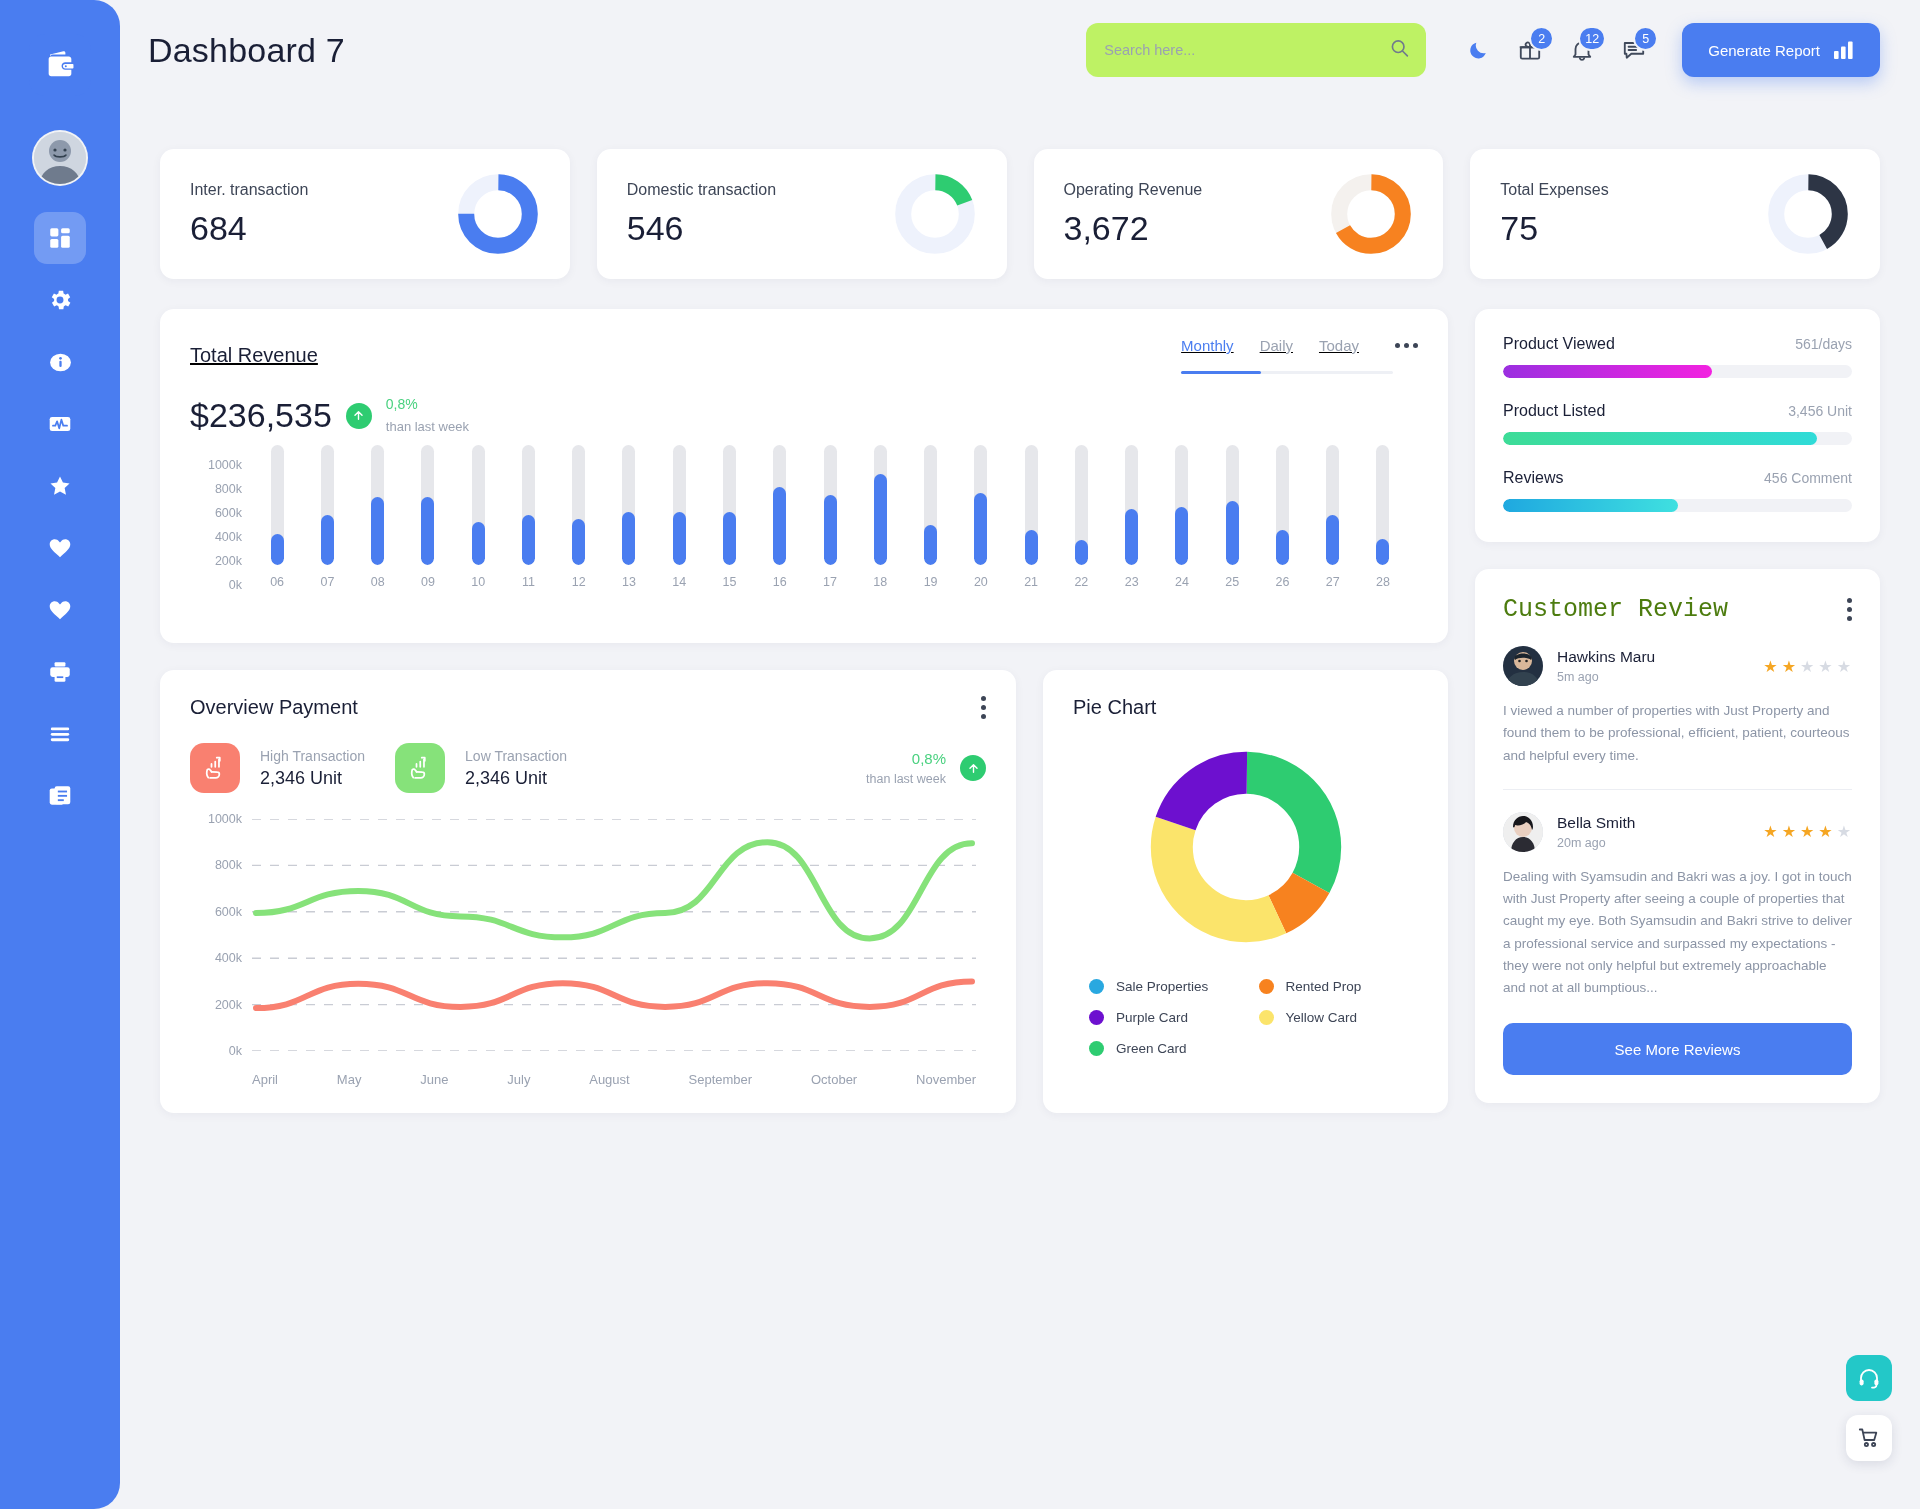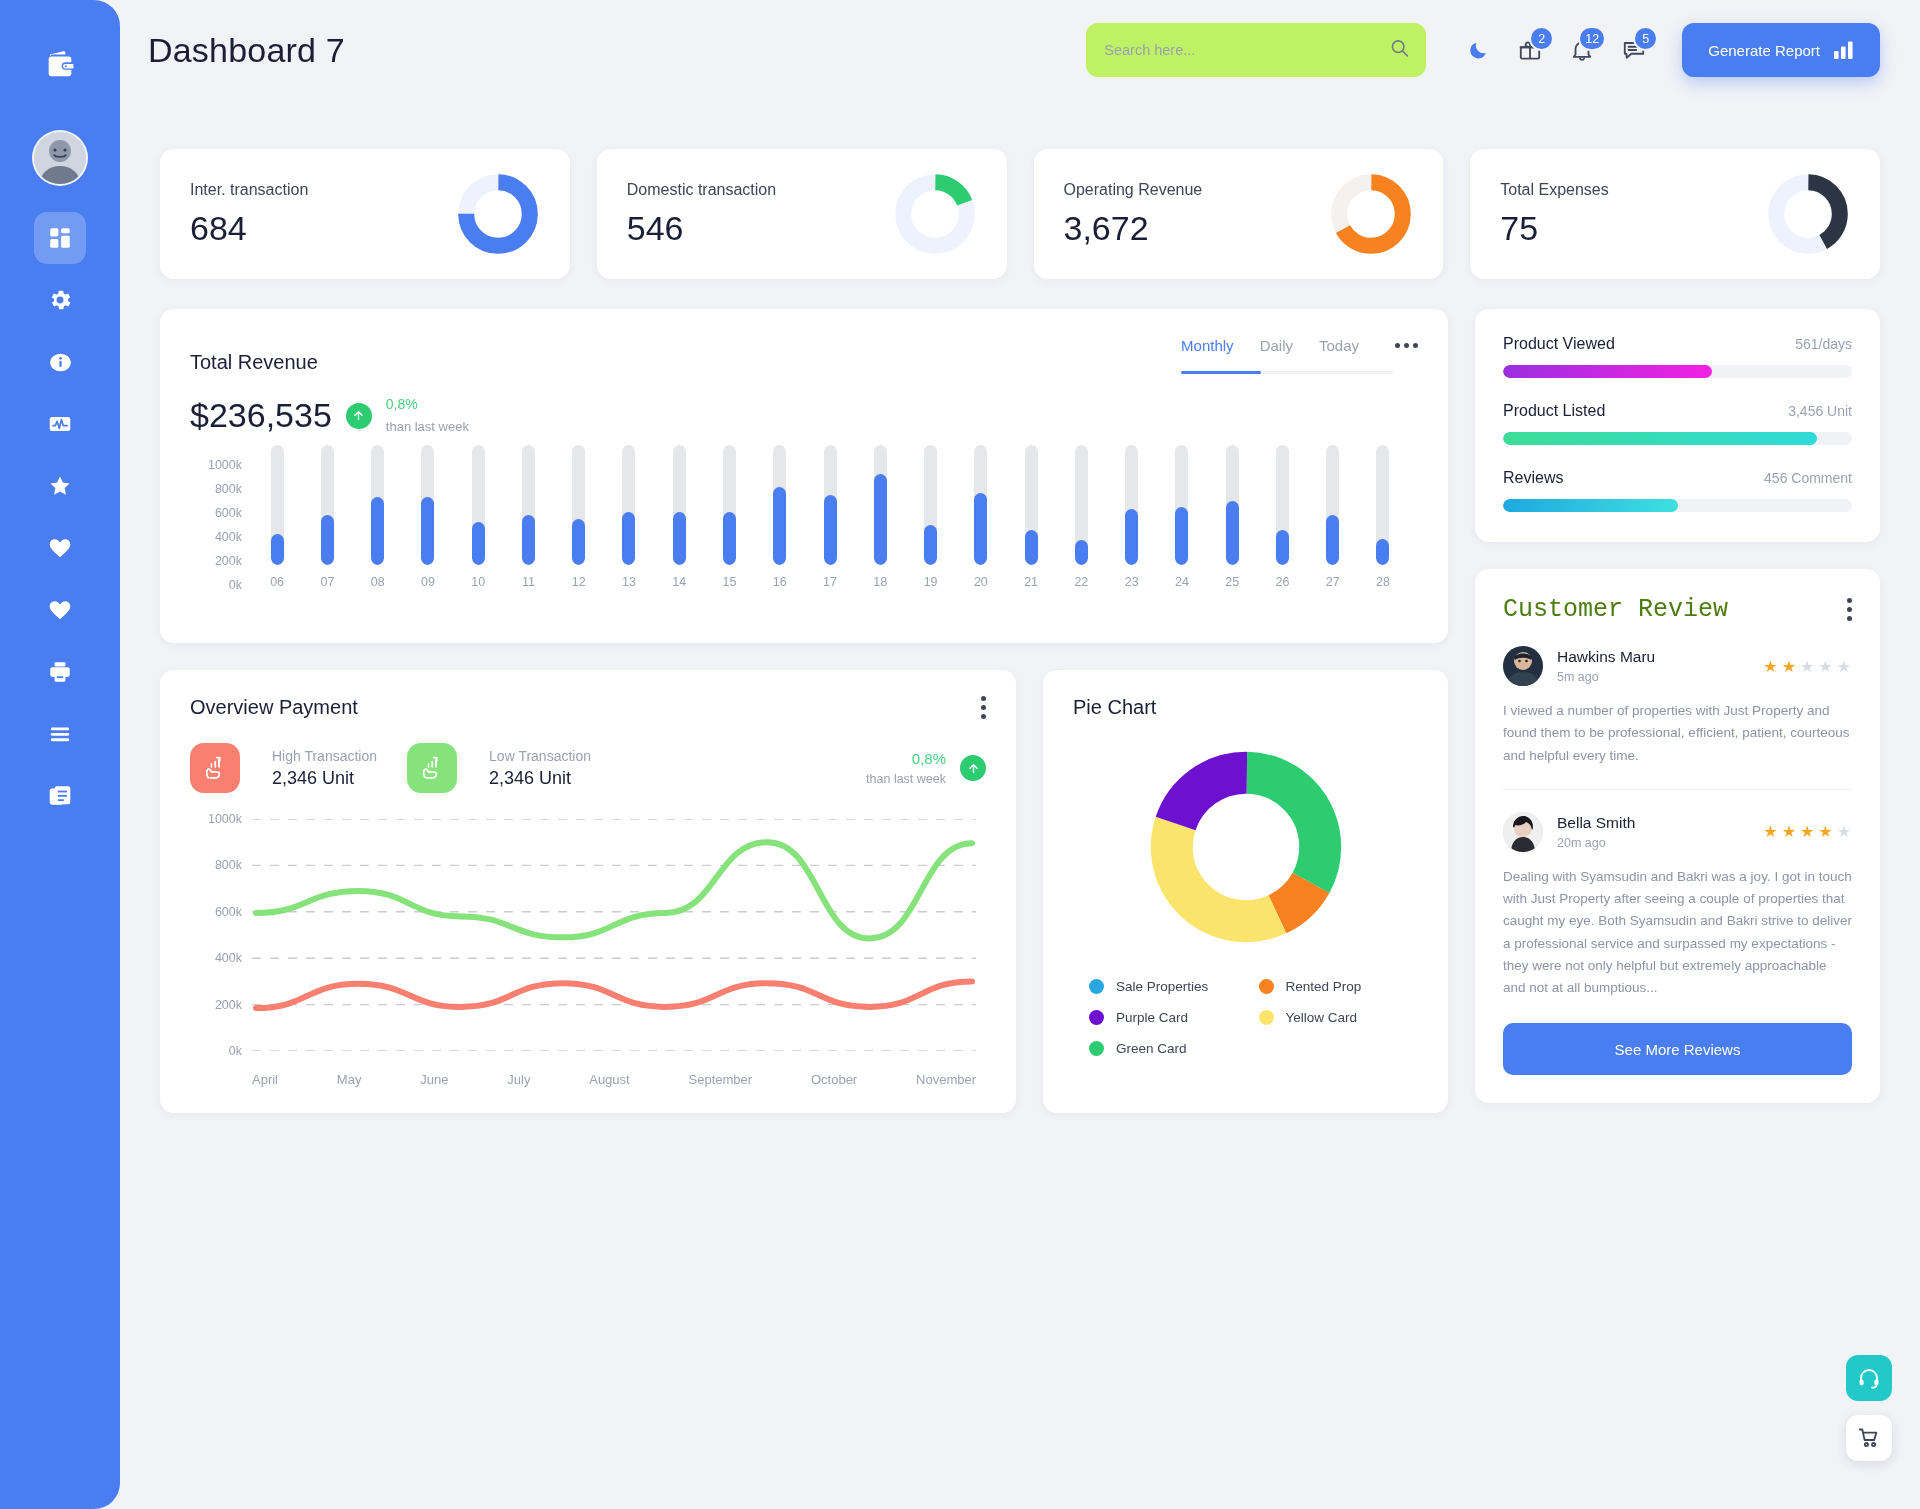--- a/index.html
+++ b/index.html
@@ -98,21 +98,21 @@
   }
   .stat-label { font-size: 16px; color: #3d4556; margin-bottom: 10px; }
   .stat-value { font-size: 34px; color: #1a1f36; font-weight: 400; }
 
   .content-row { display: flex; gap: 27px; padding: 0 40px; margin-top: 30px; align-items: flex-start; }
   .col-left { flex: 1 1 auto; min-width: 0; }
   .col-right { width: 405px; flex: 0 0 405px; }
 
   
   .revenue-card { padding: 28px 30px 22px 30px; }
-  .rev-head { display: flex; align-items: flex-end; }
+  .rev-head { display: flex; align-items: center; text-decoration: underline; }
   .rev-title { font-size: 20px; color: #1a1f36; }
   .tabs { margin-left: auto; display: flex; align-items: center; gap: 26px; position: relative; padding-bottom: 10px; }
   .tab { font-size: 15px; color: #9aa2b1; cursor: pointer; padding-bottom: 10px; }
   .tab.active { color: #4a7df0; }
   .tab-underline-track {
     position: absolute; left: 0; bottom: 0; width: 212px; height: 3px;
     background: #eef0f5; border-radius: 2px;
   }
   .tab-underline { position: absolute; left: 0; bottom: 0; width: 80px; height: 3px; background: #4a7df0; border-radius: 2px; }
   .dots-h { display: flex; gap: 4px; margin-left: 10px; cursor: pointer; align-items: center; padding-bottom: 10px;}
@@ -146,21 +146,21 @@
   .mid-row { display: flex; gap: 27px; margin-top: 27px; align-items: stretch; border-radius: 10px; }
   .overview-card { flex: 1 1 0; padding: 26px 30px 26px 30px; min-width: 0;}
   .pie-card { width: 405px; flex: 0 0 405px; padding: 26px 30px; }
 
   .ov-head { display: flex; align-items: center; }
   .ov-title { font-size: 20px; color: #1a1f36; }
   .dots-v { margin-left: auto; display: flex; flex-direction: column; gap: 4px; cursor: pointer; }
   .dots-v i { width: 5px; height: 5px; border-radius: 50%; background: #3d4556; display: block; }
 
   .trans-row { display: flex; align-items: center; gap: 30px; margin-top: 24px; }
-  .trans-item { display: flex; align-items: center; gap: 32px; }
+  .trans-item { display: flex; align-items: center; gap: 20px; }
   .trans-icon { width: 50px; height: 50px; border-radius: 14px; display: flex; align-items: center; justify-content: center; }
   .trans-label { font-size: 14px; color: #9aa2b1; }
   .trans-val { font-size: 18px; color: #1a1f36; margin-top: 4px; }
   .trans-meta { margin-left: auto; display: flex; align-items: center; gap: 14px; }
   .trans-pct { font-size: 15px; color: #49d17f; text-align: right; }
   .trans-sub { font-size: 12.5px; color: #9aa2b1; margin-top: 5px; text-align: right;}
 
   .line-chart { position: relative; margin-top: 26px; height: 268px; }
   .ln-yaxis { position: absolute; left: 0; top: 0; width: 52px; height: 232px; }
   .ln-ytick { position: absolute; right: 0; font-size: 12.5px; color: #9aa2b1; transform: translateY(-50%); }

